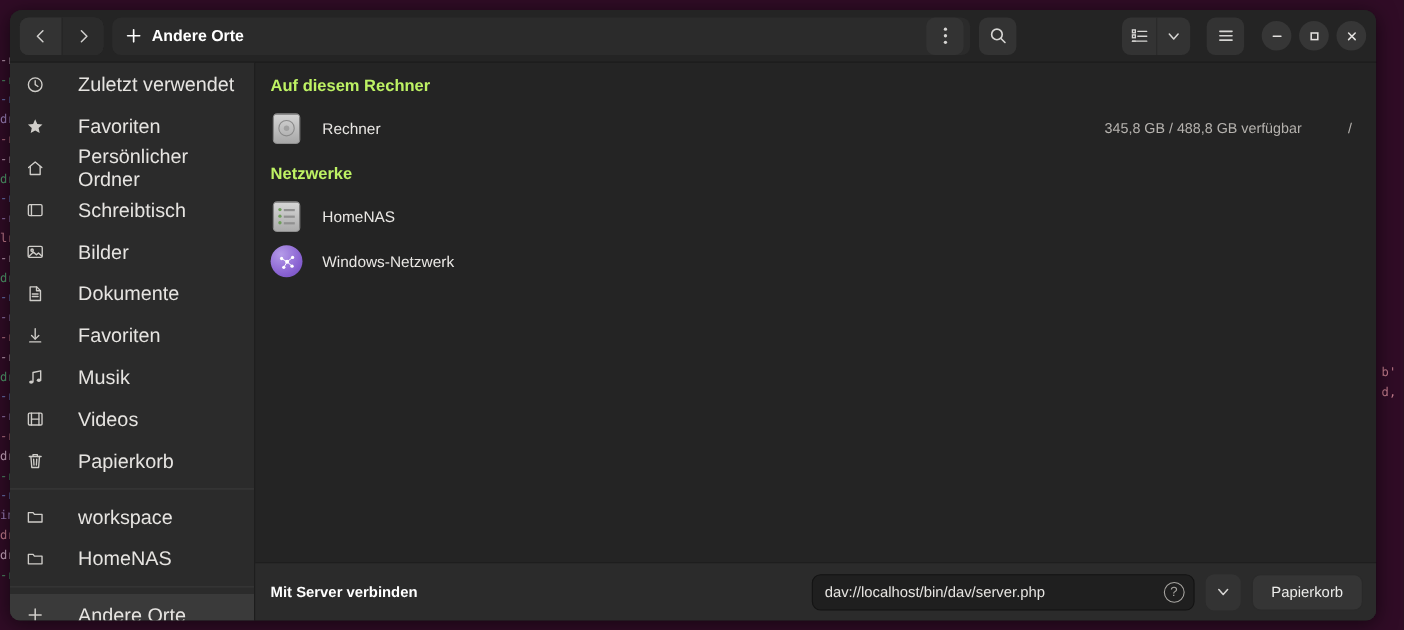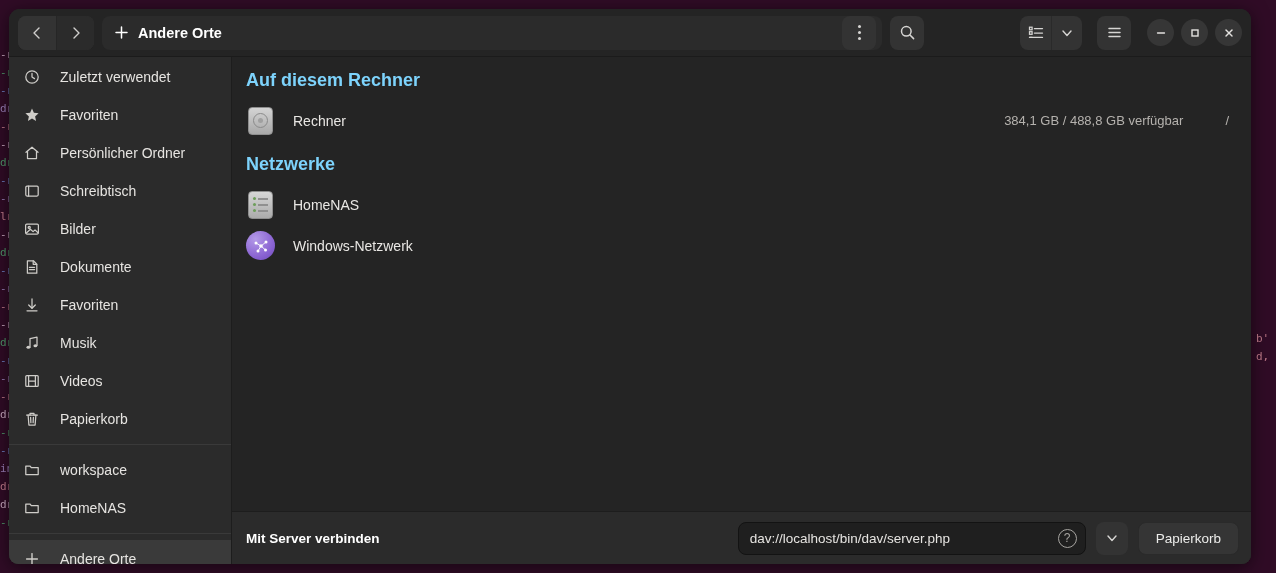--- a/index.html
+++ b/index.html
@@ -172,26 +172,26 @@
     background: #2b2b2b;
     border-right: 1px solid #1d1d1d;
     display: flex;
     flex-direction: column;
     padding-top: 1px;
     overflow: hidden;
   }
   .side-item {
     display: flex;
     align-items: center;
-    gap: 20px;
+    gap: 31px;
     height: 38px;
     flex: 0 0 38px;
     padding: 0 12px 0 14px;
     color: #e6e4e1;
-    font-size: 14px;
+    font-size: 18px;
     cursor: pointer;
     border-radius: 0;
   }
   .side-item.selected { background: #3a3a3a; }
   .side-icon {
     width: 17px; height: 17px;
     display: flex; align-items: center; justify-content: center;
     color: #cfcdc9;
     flex: 0 0 17px;
   }
@@ -210,22 +210,22 @@
     display: flex;
     flex-direction: column;
     min-width: 0;
   }
   .listarea {
     flex: 1 1 auto;
     padding: 0;
     overflow: hidden;
   }
   .group-head {
-    color: #7dd3fc;
-    font-size: 18px;
+    color: #bef264;
+    font-size: 15px;
     font-weight: bold;
     padding: 13px 0 9px 14px;
   }
   .row {
     display: flex;
     align-items: center;
     height: 41px;
     padding: 0 22px 0 14px;
     cursor: pointer;
   }
@@ -636,21 +636,21 @@
       <div class="listarea" id="listarea">
           <div class="group-head">Auf diesem Rechner</div>
           <div class="row">
             <span class="row-icon">
               <span class="drive-ico">
                 <span class="drive-ring"></span>
               </span>
             </span>
             <span class="row-label">Rechner</span>
             <span class="row-spacer"></span>
-            <span class="row-meta">384,1 GB / 488,8 GB verfügbar</span>
+            <span class="row-meta">345,8 GB / 488,8 GB verfügbar</span>
             <span class="row-path">/</span>
           </div>
           <div class="group-head">Netzwerke</div>
           <div class="row">
             <span class="row-icon">
               <span class="nas-ico">
                 <span class="nas-bay">
                   <span class="nas-led"></span>
                   <span class="nas-vent"></span>
                 </span>

